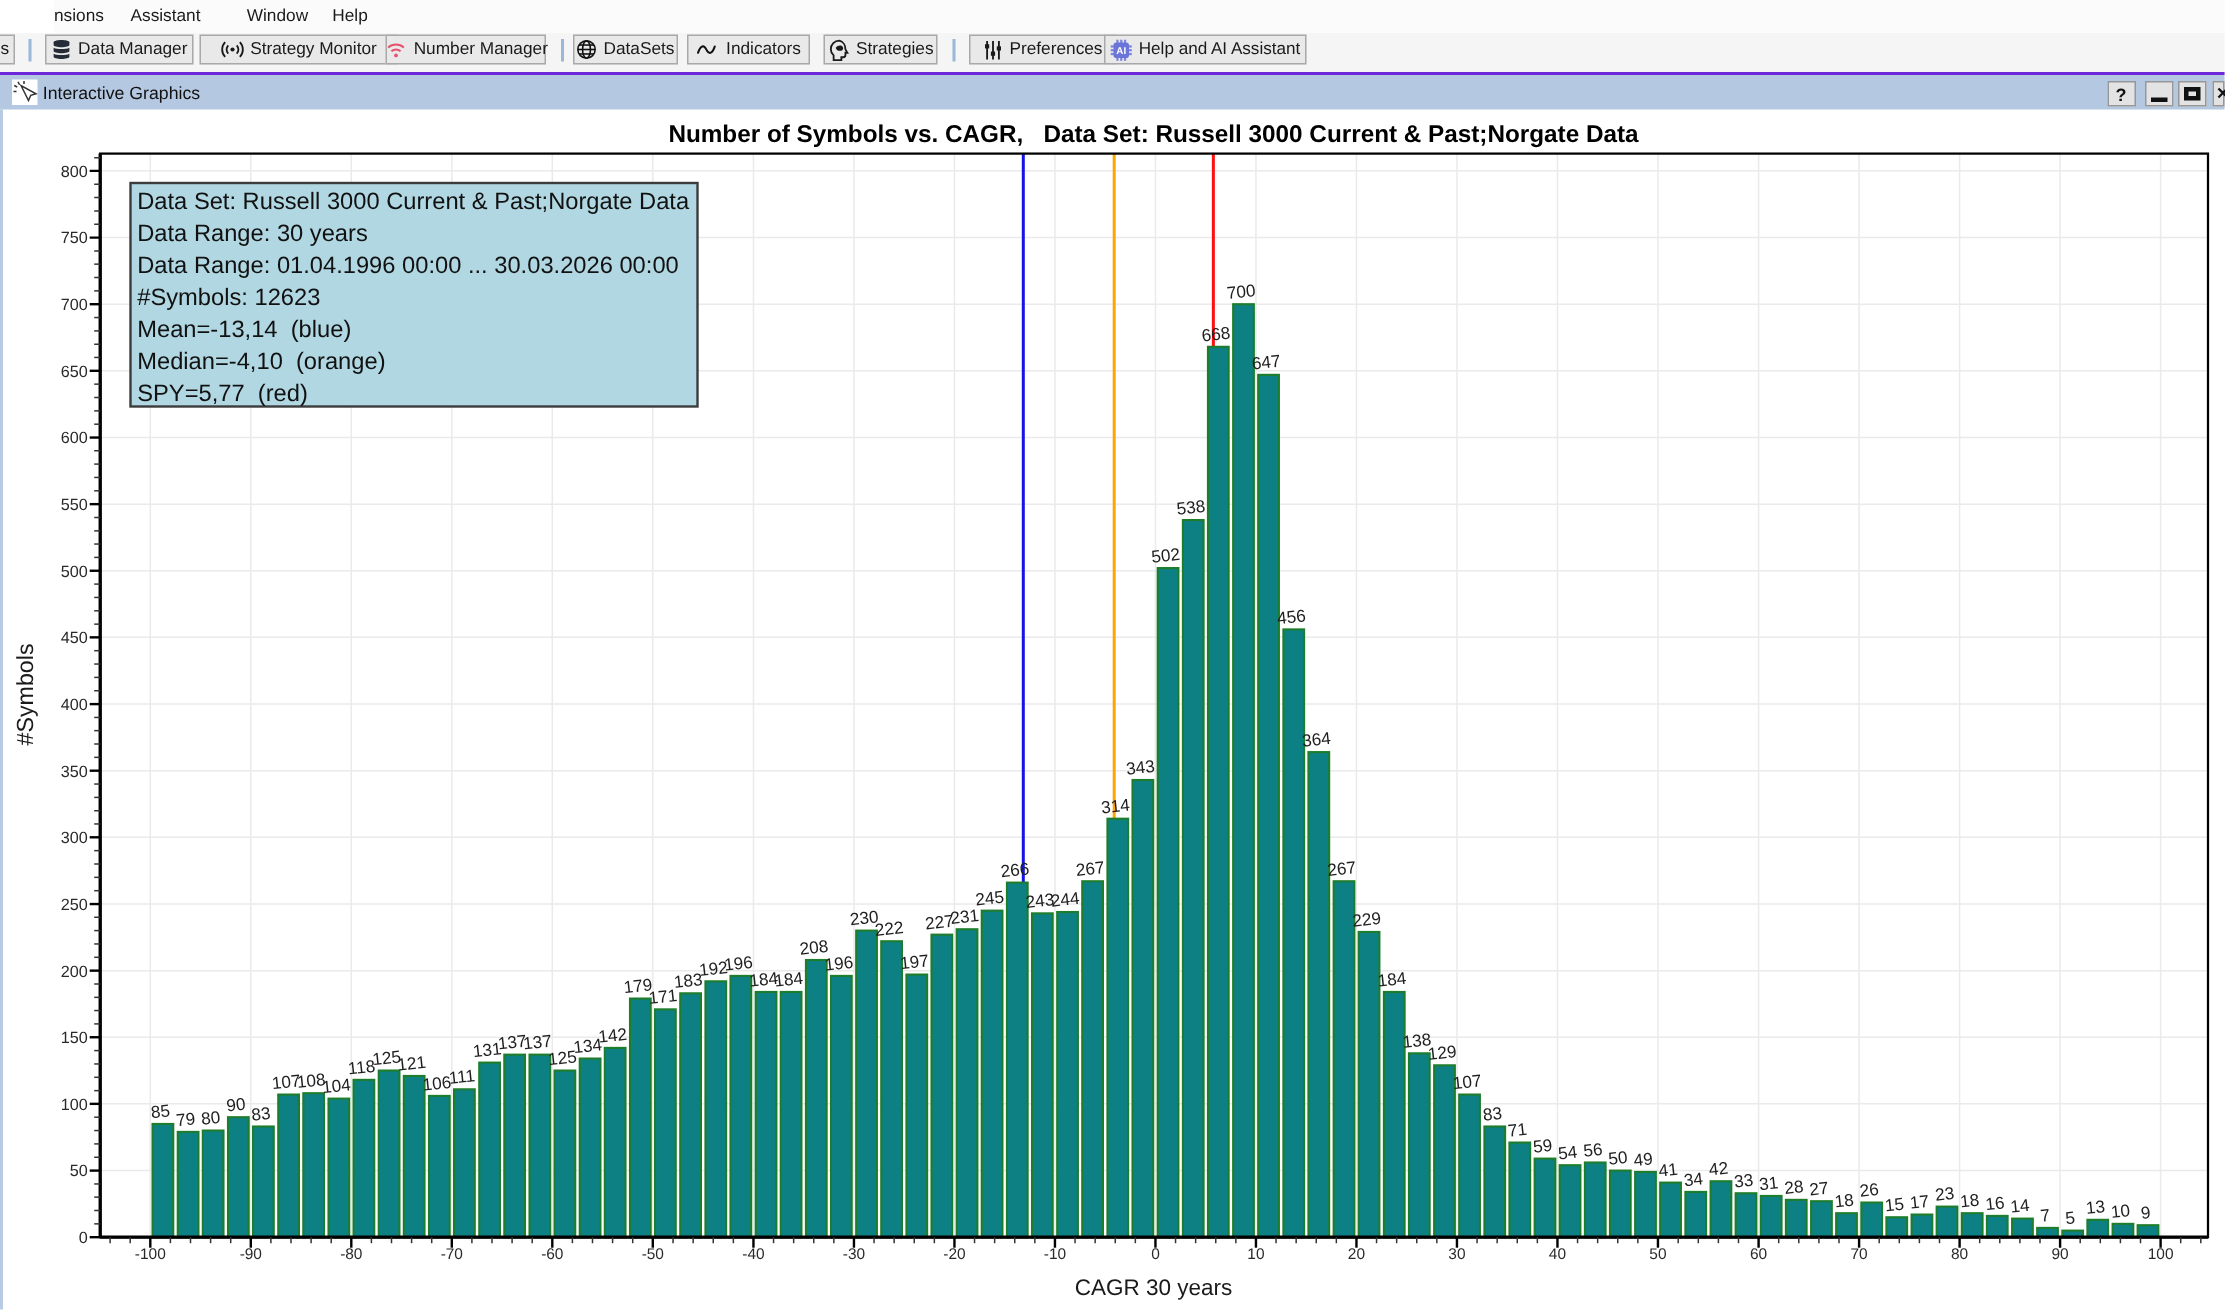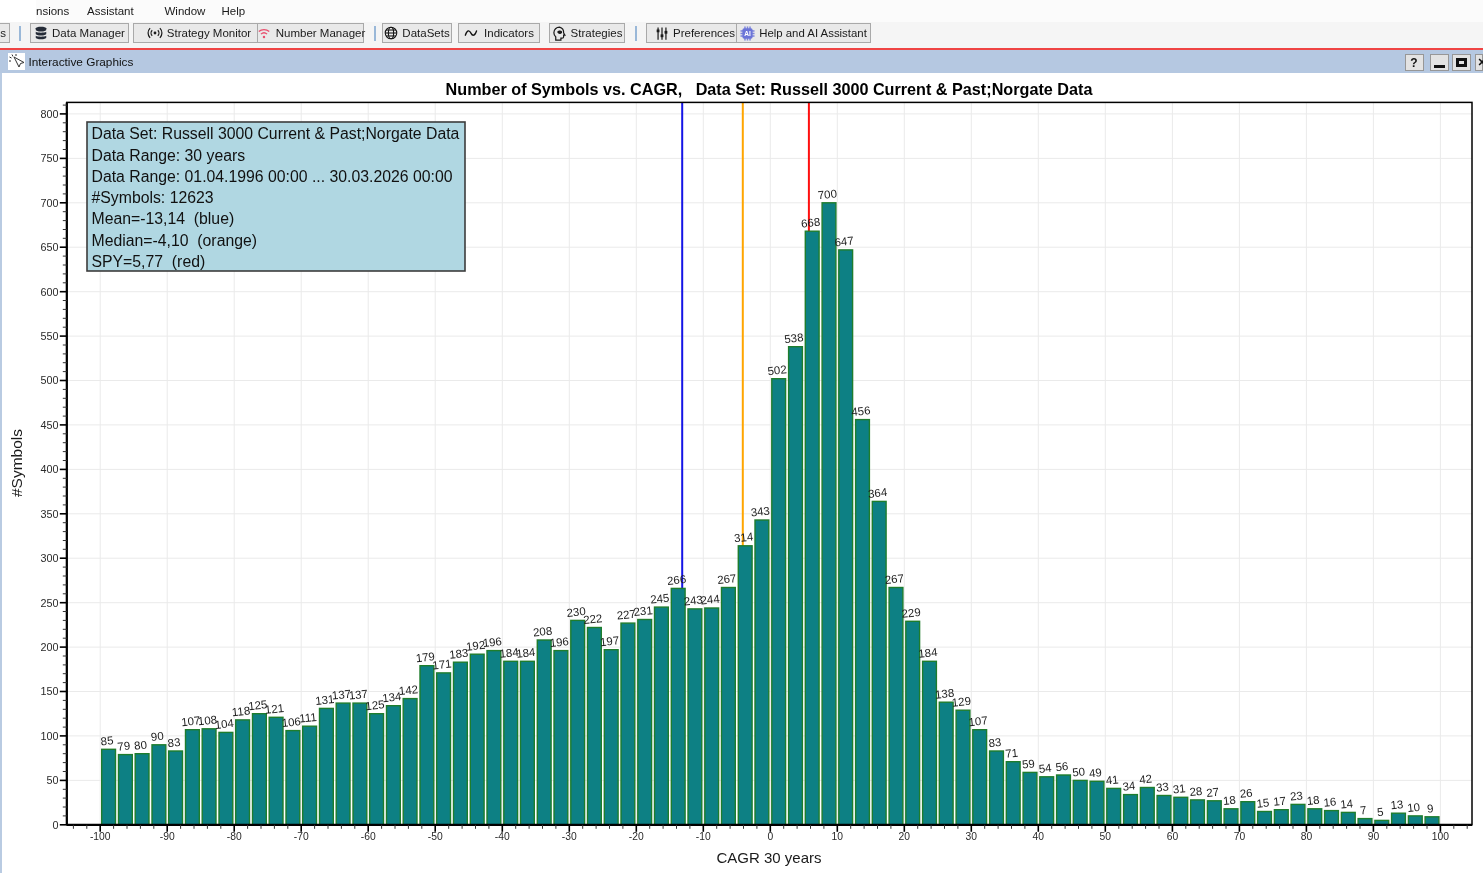--- a/index.html
+++ b/index.html
@@ -4,21 +4,21 @@
 <style>
   * { margin:0; padding:0; box-sizing:border-box; }
   html,body { width:1483px; height:873px; background:#fff; font-family:"Liberation Sans",sans-serif; overflow:hidden; }
   #menubar { position:absolute; left:0; top:0; width:1483px; height:22px; background:#fbfbfb;margin-left:36px; }
   #menubar span { position:absolute; top:4.5px; font-size:11.5px; color:#1a1a1a; }
   #toolbar { position:absolute; left:0; top:22px; width:1483px; height:26px; background:#f5f5f5; }
   .tbtn { position:absolute; top:1px; height:20px; background:#e9e9e9; border:1px solid #a9a9a9;
           display:flex; align-items:center; justify-content:center; gap:4px; font-size:11.5px; color:#1a1a1a; white-space:nowrap; }
   .tbtn svg { flex-shrink:0; }
   .tsep { position:absolute; top:4px; height:15px; width:1.5px; background:#9ab8d8; }
-  #paneltitle { position:absolute; left:0; top:48px; width:1483px; height:25px; background:#b5c8e1; border-top:2px solid #ef4444; }
+  #paneltitle { position:absolute; left:0; top:48px; width:1483px; height:25px; background:#b5c8e1; border-top:2px solid #6d28d9; }
   #ptIcon { position:absolute; left:8px; top:3px; width:17px; height:17px; background:#fff; }
   #ptText { position:absolute; left:28.5px; top:5px; font-size:11.8px; color:#111; }
   .wbtn { position:absolute; top:4px; width:19px; height:17px; background:#e3e3e3; border:1px solid #979797;
           display:flex; align-items:center; justify-content:center; }
   #leftedge { position:absolute; left:0; top:73px; width:2px; height:800px; background:#b9cbe2; }
 </style>
 </head>
 <body>
 <div id="menubar">
   <span style="left:0">nsions</span>

